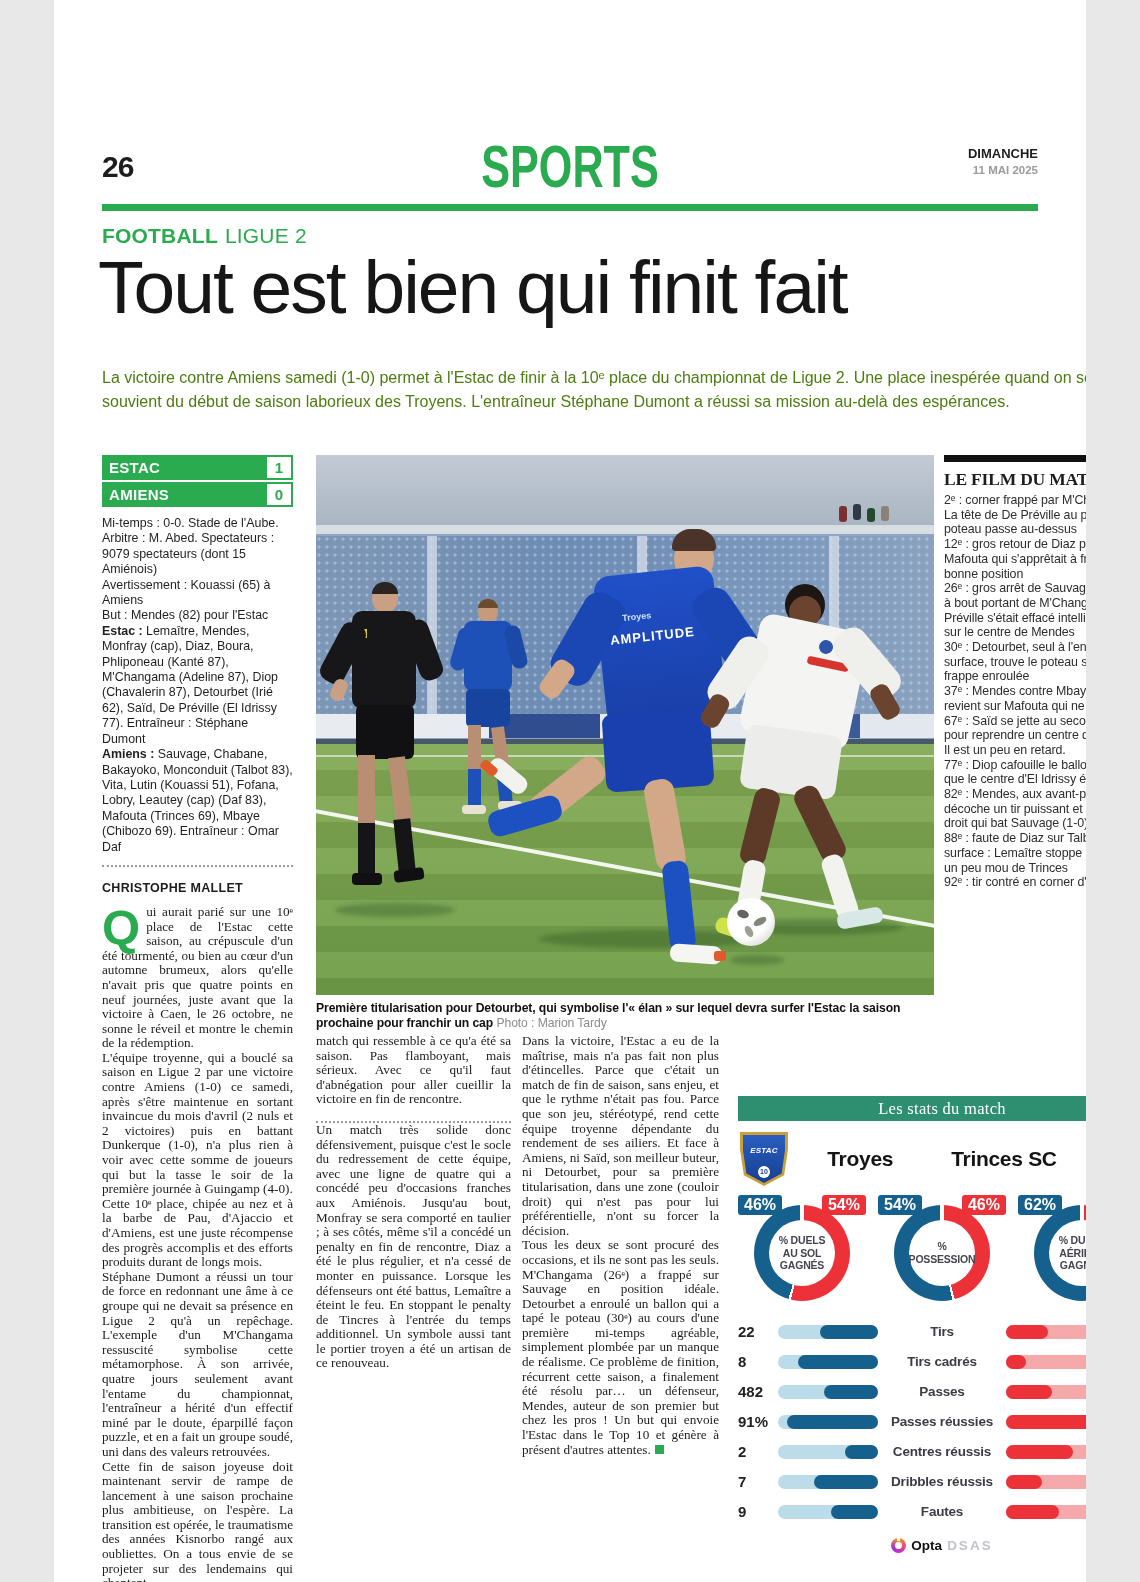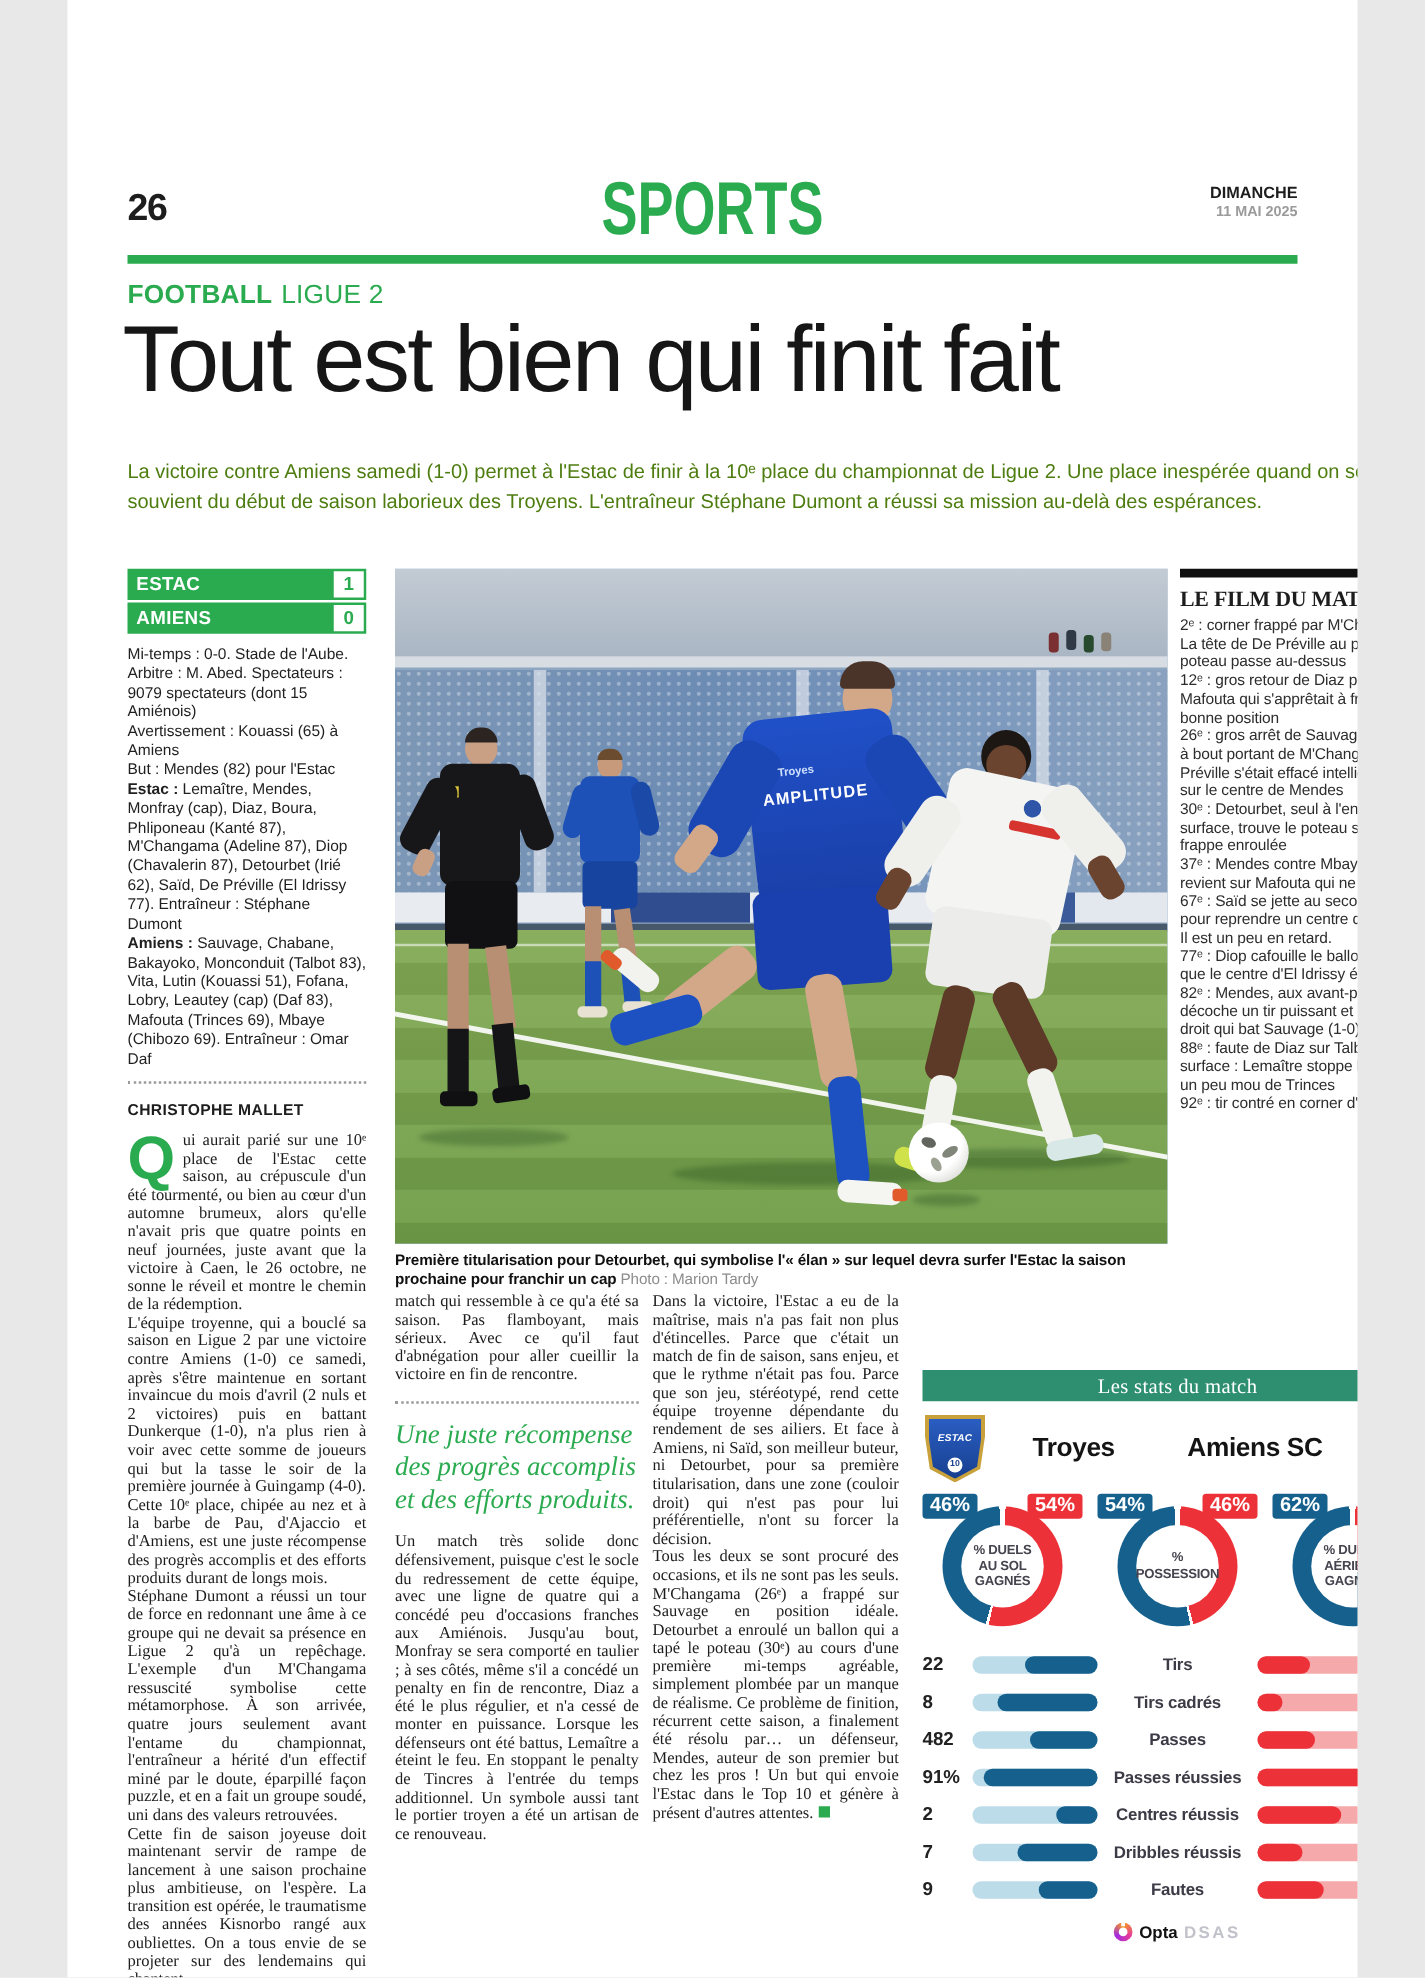--- a/index.html
+++ b/index.html
@@ -309,21 +309,20 @@
   <div class="caption">
     <span>Première titularisation pour Detourbet, qui symbolise l'« élan » sur lequel devra surfer l'Estac la saison prochaine pour franchir un cap</span>
     <span class="credit">Photo : Marion Tardy</span>
   </div>
 
   <div class="col2 bodytext">
     <div id="col2top">
         <p>match qui ressemble à ce qu'a été sa saison. Pas flamboyant, mais sérieux. Avec ce qu'il faut d'abnégation pour aller cueillir la victoire en fin de rencontre.</p>
       </div>
     <div class="dotted"></div>
-    <div class="pullquote">Une juste récompense des progrès accomplis et des efforts produits.</div>
     <div id="col2bot">
         <p>Un match très solide donc défensivement, puisque c'est le socle du redressement de cette équipe, avec une ligne de quatre qui a concédé peu d'occasions franches aux Amiénois. Jusqu'au bout, Monfray se sera comporté en taulier ; à ses côtés, même s'il a concédé un penalty en fin de rencontre, Diaz a été le plus régulier, et n'a cessé de monter en puissance. Lorsque les défenseurs ont été battus, Lemaître a éteint le feu. En stoppant le penalty de Tincres à l'entrée du temps additionnel. Un symbole aussi tant le portier troyen a été un artisan de ce renouveau.</p>
       </div>
   </div>
   <div class="col3 bodytext" id="col3">
       <p>Dans la victoire, l'Estac a eu de la maîtrise, mais n'a pas fait non plus d'étincelles. Parce que c'était un match de fin de saison, sans enjeu, et que le rythme n'était pas fou. Parce que son jeu, stéréotypé, rend cette équipe troyenne dépendante du rendement de ses ailiers. Et face à Amiens, ni Saïd, son meilleur buteur, ni Detourbet, pour sa première titularisation, dans une zone (couloir droit) qui n'est pas pour lui préférentielle, n'ont su forcer la décision.</p>
       <p>Tous les deux se sont procuré des occasions, et ils ne sont pas les seuls. M'Changama (26ᵉ) a frappé sur Sauvage en position idéale. Detourbet a enroulé un ballon qui a tapé le poteau (30ᵉ) au cours d'une première mi-temps agréable, simplement plombée par un manque de réalisme. Ce problème de finition, récurrent cette saison, a finalement été résolu par… un défenseur, Mendes, auteur de son premier but chez les pros ! Un but qui envoie l'Estac dans le Top 10 et génère à présent d'autres attentes.<span class="endmark"></span></p>
     </div>
 
   <div class="filmcol">
@@ -348,21 +347,21 @@
 
     <div class="teams">
       <div class="badge badge-troyes">
         <div class="shield"></div>
           <div class="inner"></div>
         <div class="txt">ESTAC</div>
         <div class="dot">10</div>
       </div>
       <div class="teamnames">
         <div class="teamname">Troyes</div>
-        <div class="teamname">Amiens SC</div>
+        <div class="teamname">Trinces SC</div>
       </div>
       <div class="badge badge-amiens">
         <div class="shield"></div>
           <div class="inner"></div>
         <div class="emblem"></div>
         <div class="a">A</div>
       </div>
     </div>
 
     <div class="donuts" id="donuts">

